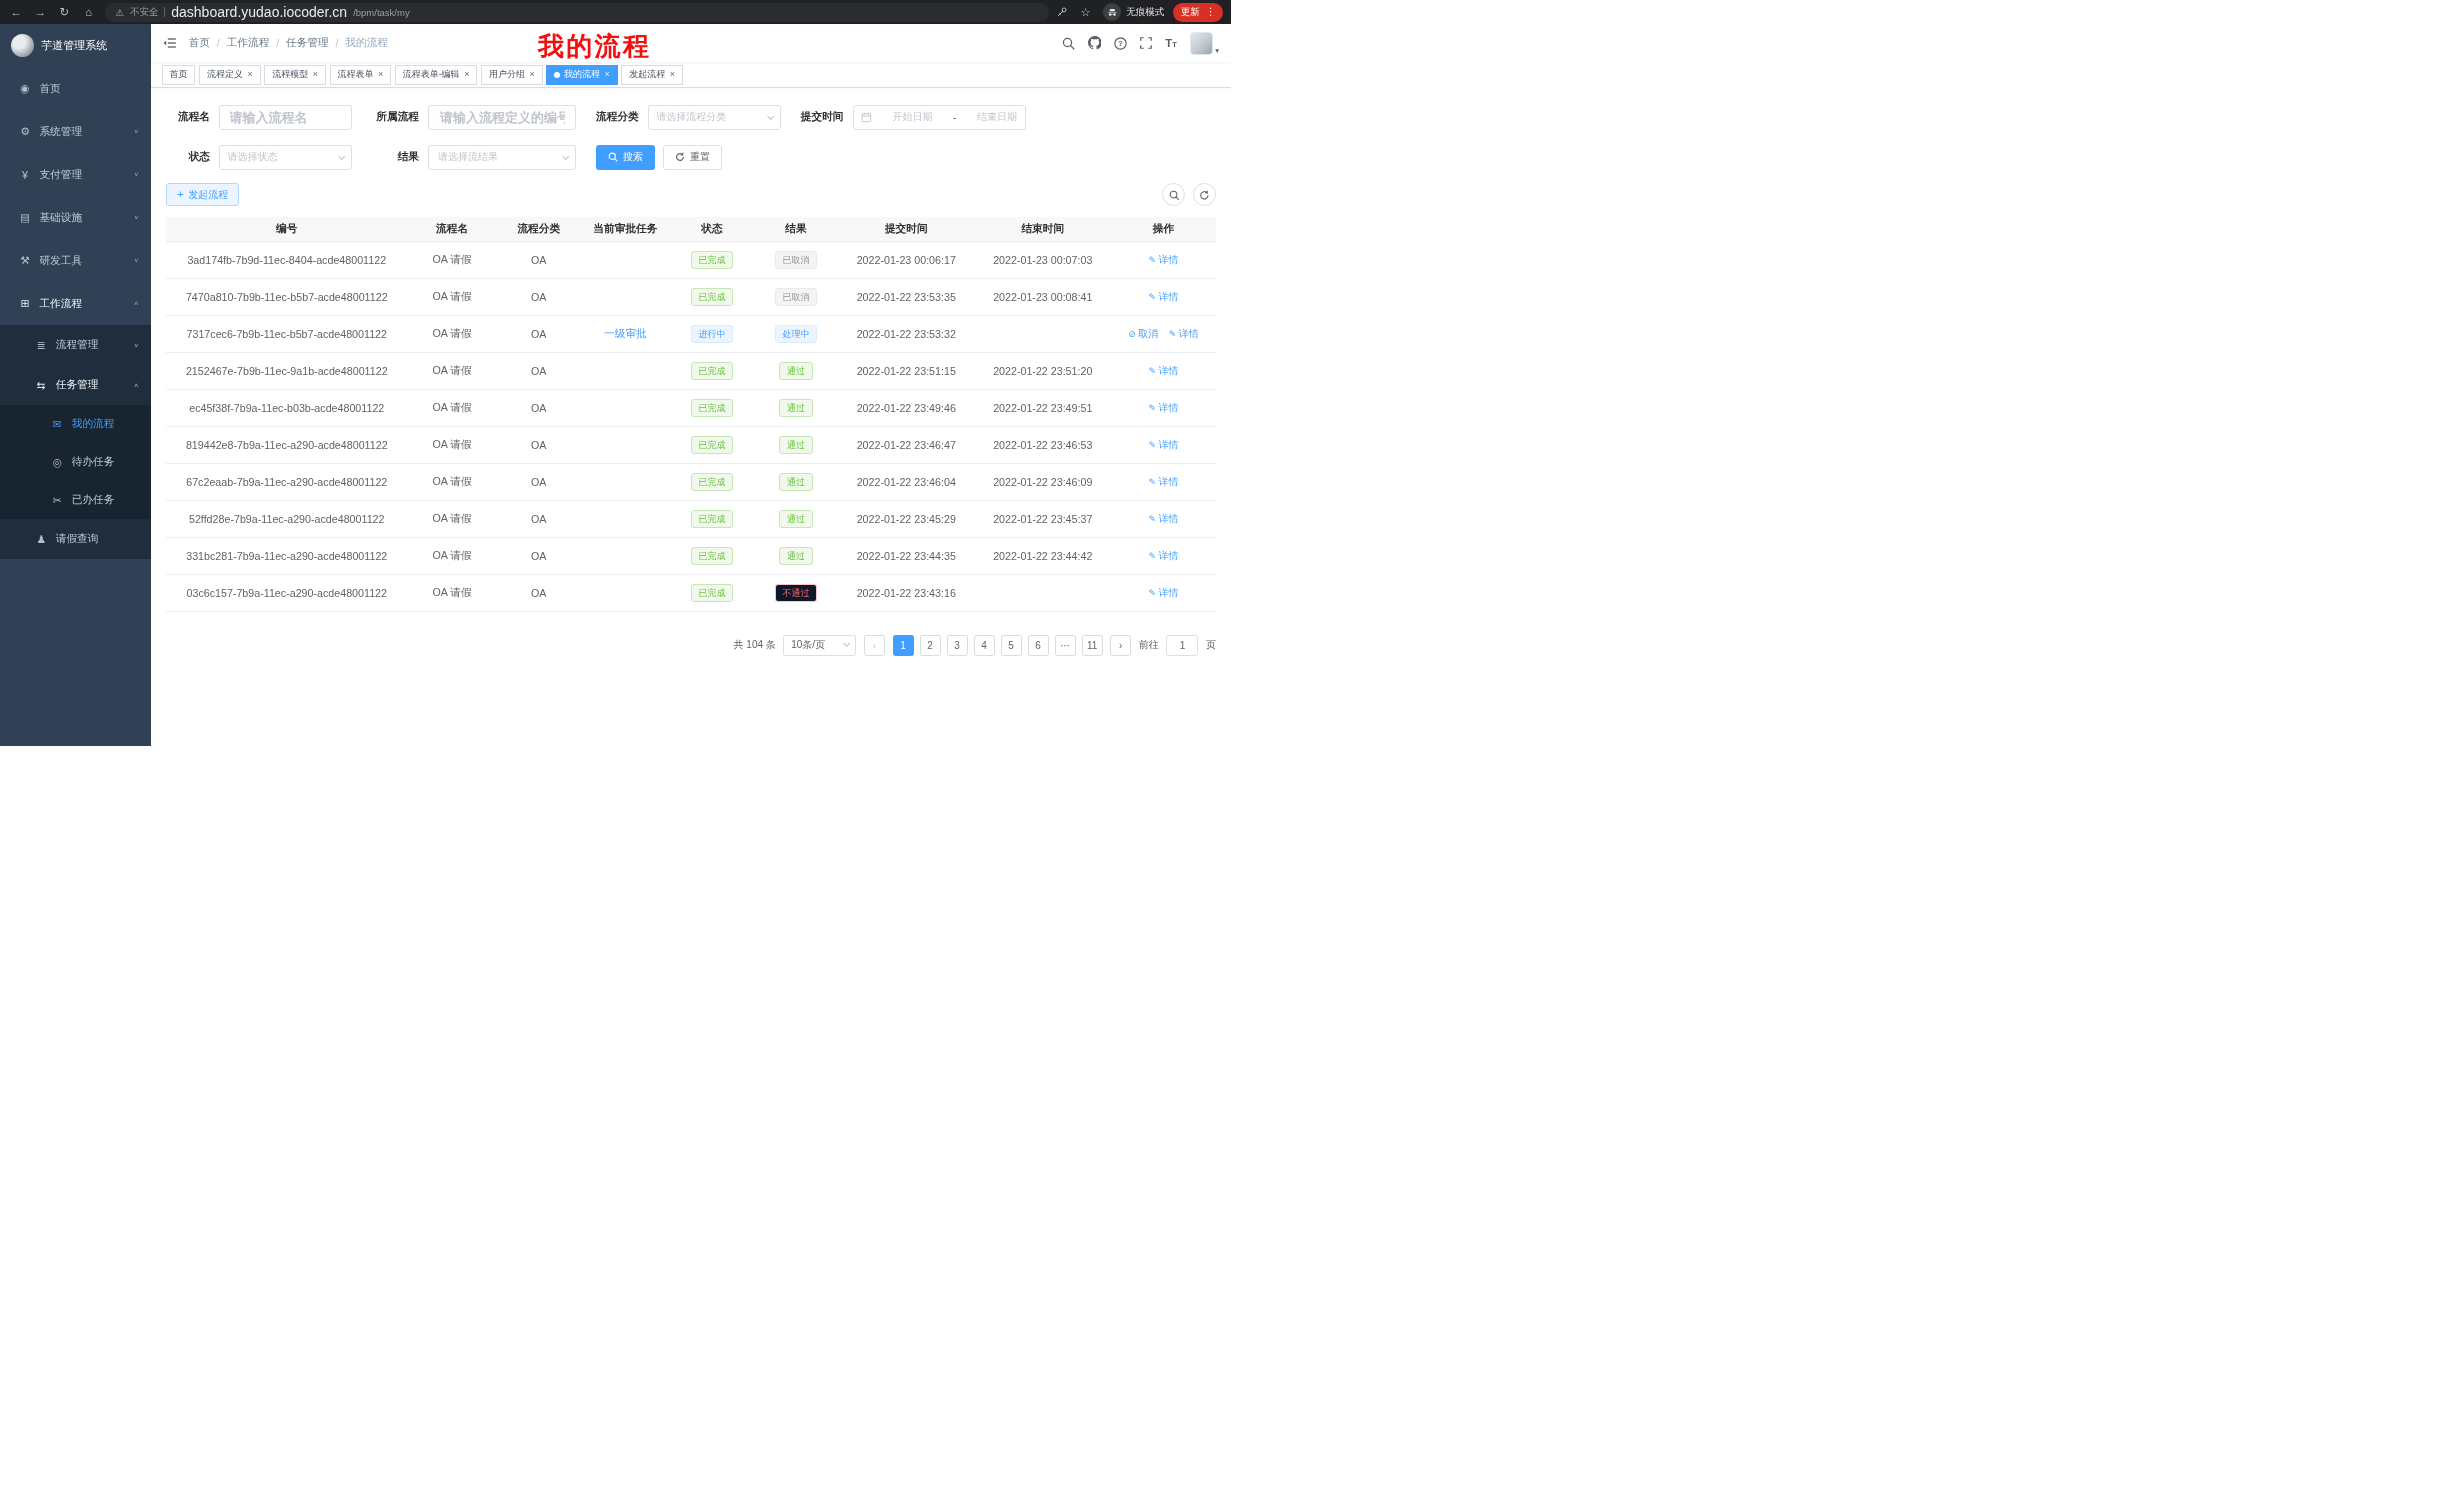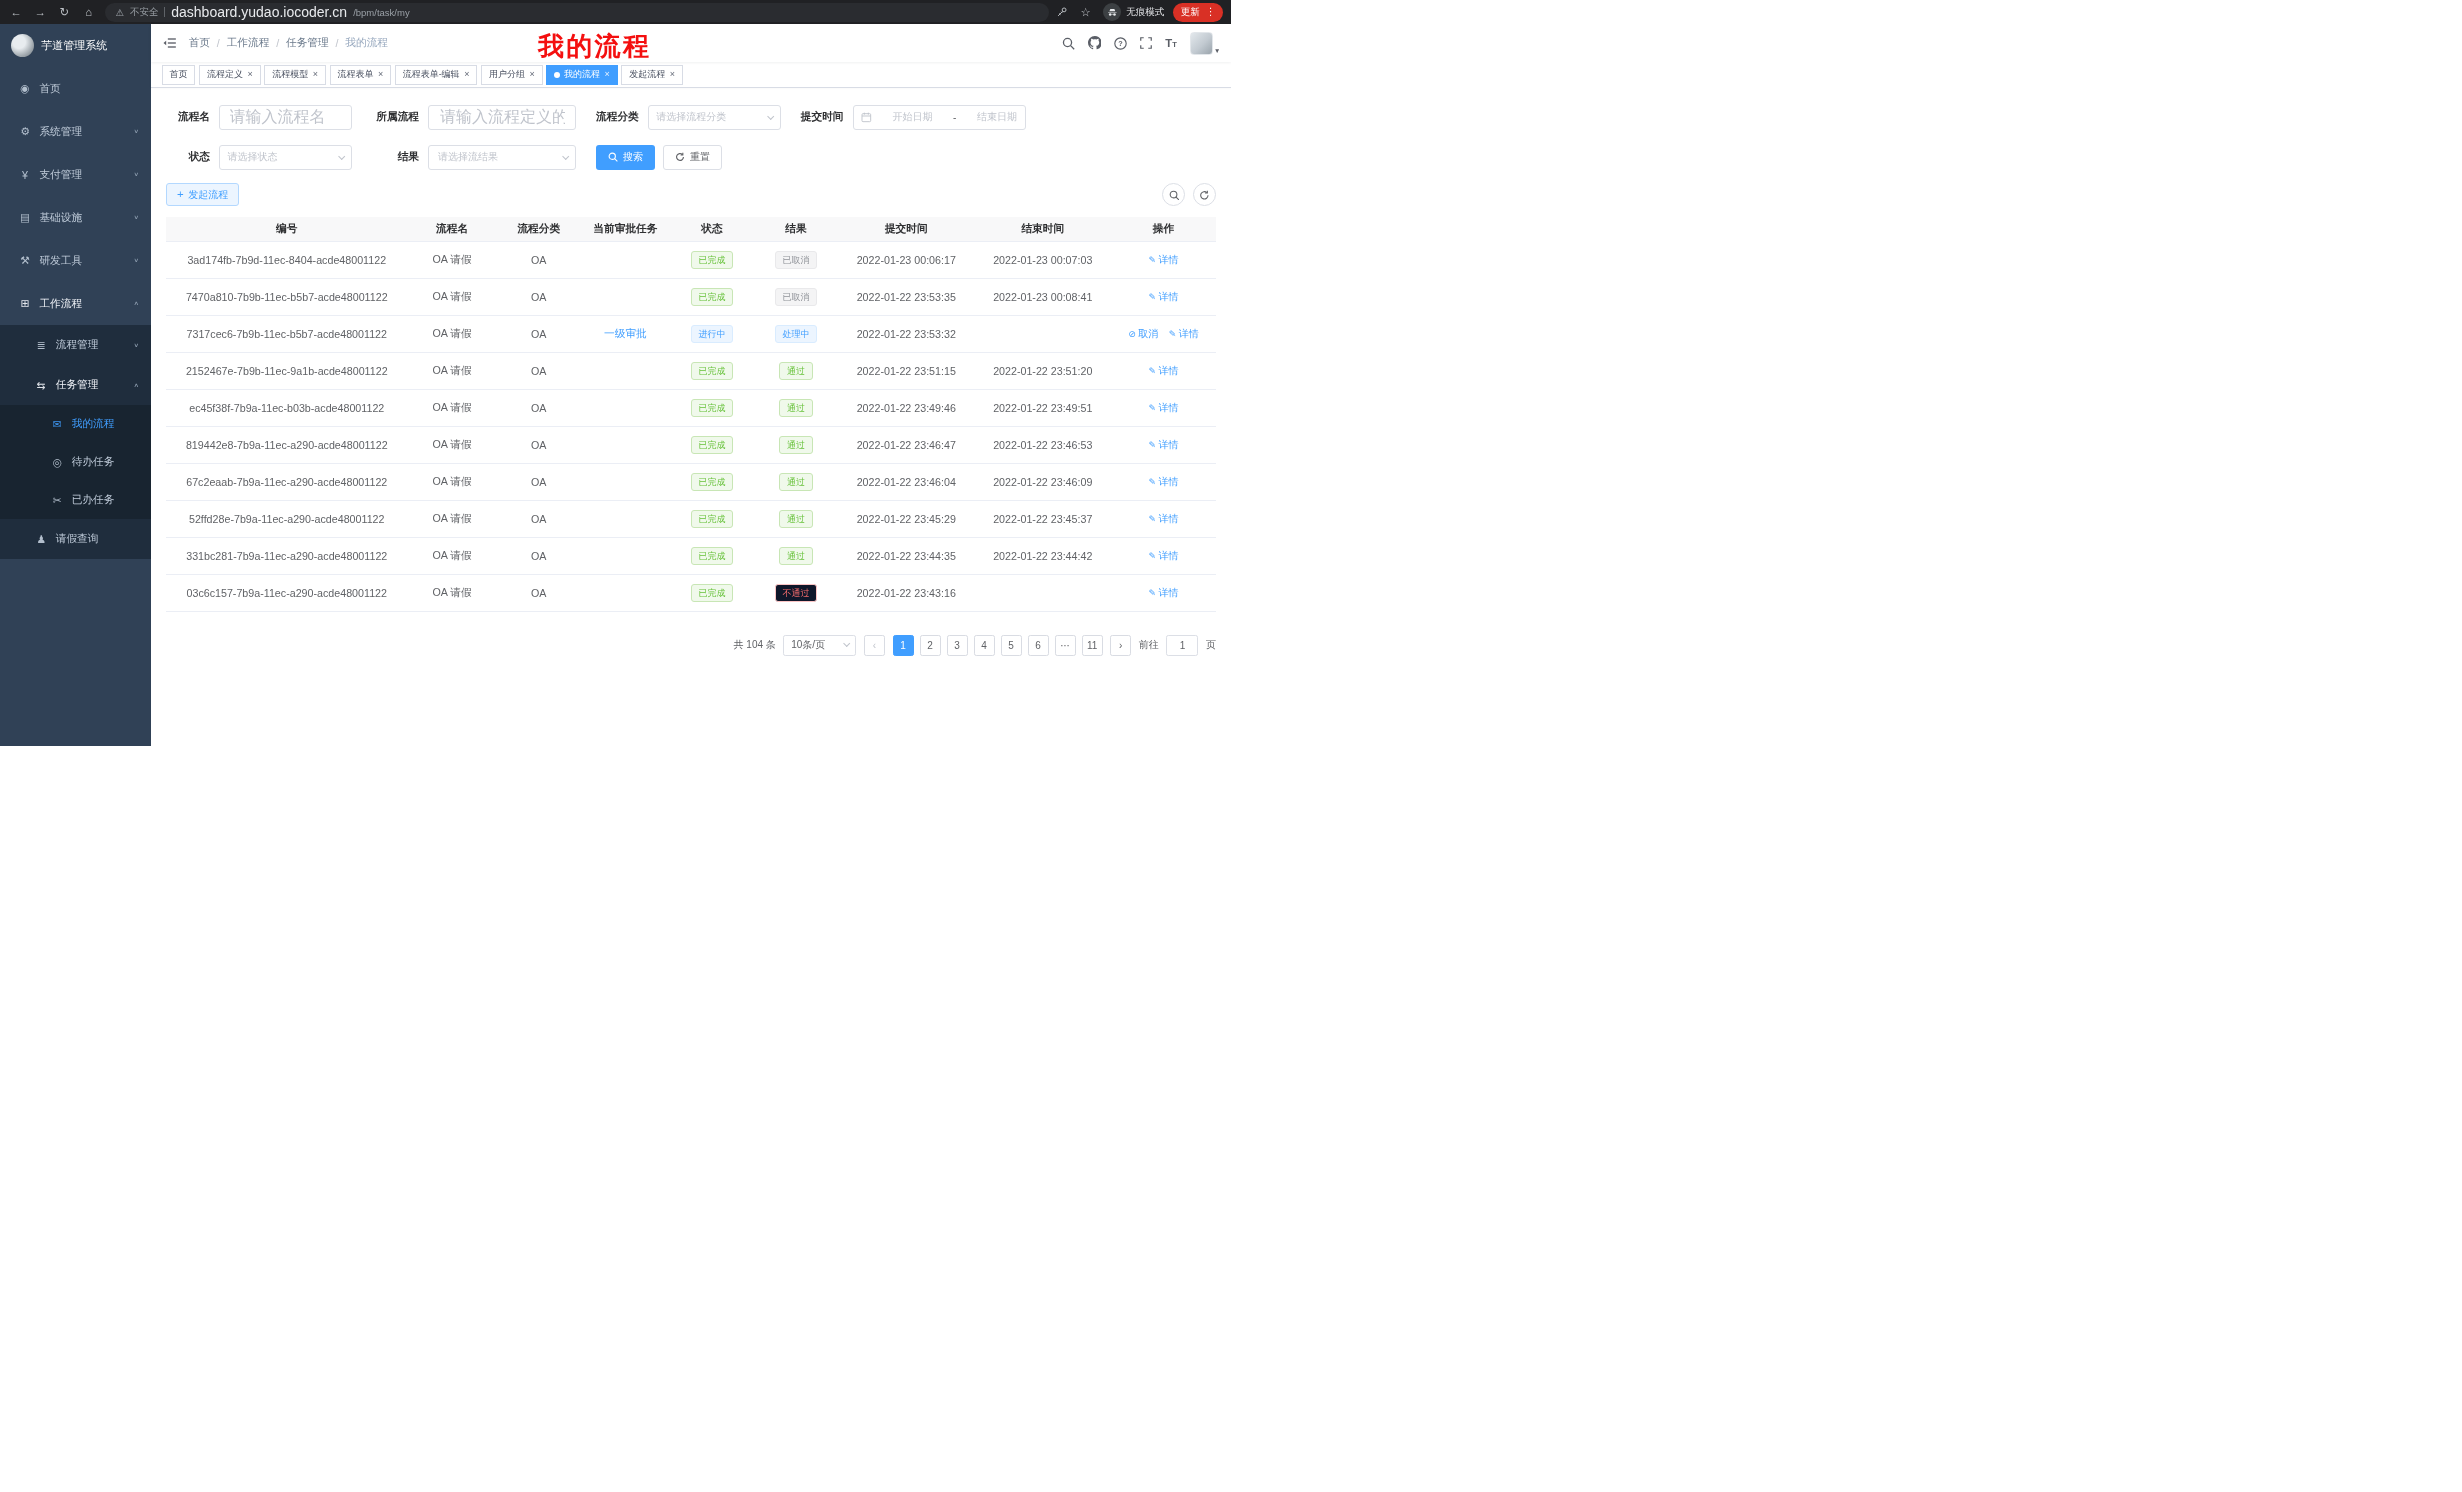--- a/index.html
+++ b/index.html
@@ -74,21 +74,21 @@
   .content { flex:1; padding:10.7px 15px 0; overflow:hidden; }
 
   .filter-row { display:flex; align-items:center; }
   .filter-row.r1 { margin:6px 0 15px; }
   .filter-row.r2 { margin-bottom:13.7px; }
   .f-item { display:flex; align-items:center; margin-right:20px; }
   .f-label { font-size:10.7px; font-weight:700; color:#303133; margin-right:9px; white-space:nowrap; }
   .lw1 { min-width:44px; text-align:right; }
   .lw2 { min-width:47px; text-align:right; }
   .el-input { height:25px; border:0.8px solid #dcdfe6; border-radius:3px; background:#fff; display:flex; align-items:center; padding:0 7.6px; gap:4.6px; cursor:text; }
-  .el-input input { border:none; outline:none; flex:1; min-width:0; font-size:16px; color:#606266; background:transparent; font-family:inherit; }
+  .el-input input { border:none; outline:none; flex:1; min-width:0; font-size:13px; color:#606266; background:transparent; font-family:inherit;font-weight:bold; }
   .el-input input::placeholder { color:#c0c4cc; }
   .el-input.select { cursor:pointer; justify-content:space-between; }
   .ph { color:#c0c4cc; font-size:10px; white-space:nowrap; }
   .chev { width:5.3px; height:5.3px; border-right:1px solid #c0c4cc; border-bottom:1px solid #c0c4cc; transform:rotate(45deg) translateY(-1.5px); flex:0 0 auto; }
   .w175 { width:133px; } .w195 { width:148px;padding-left:9px; } .w228 { width:173px; }
   .date-range { justify-content:space-between; cursor:pointer; }
   .date-sep { color:#606266; font-size:10px; }
 
   .btn { height:25px; padding:0 11.4px; border-radius:3px; font-size:10px; display:inline-flex; align-items:center; gap:4.6px; cursor:pointer; border:0.8px solid transparent; font-family:inherit; }
   .btn-primary { background:#409eff; color:#fff; }

